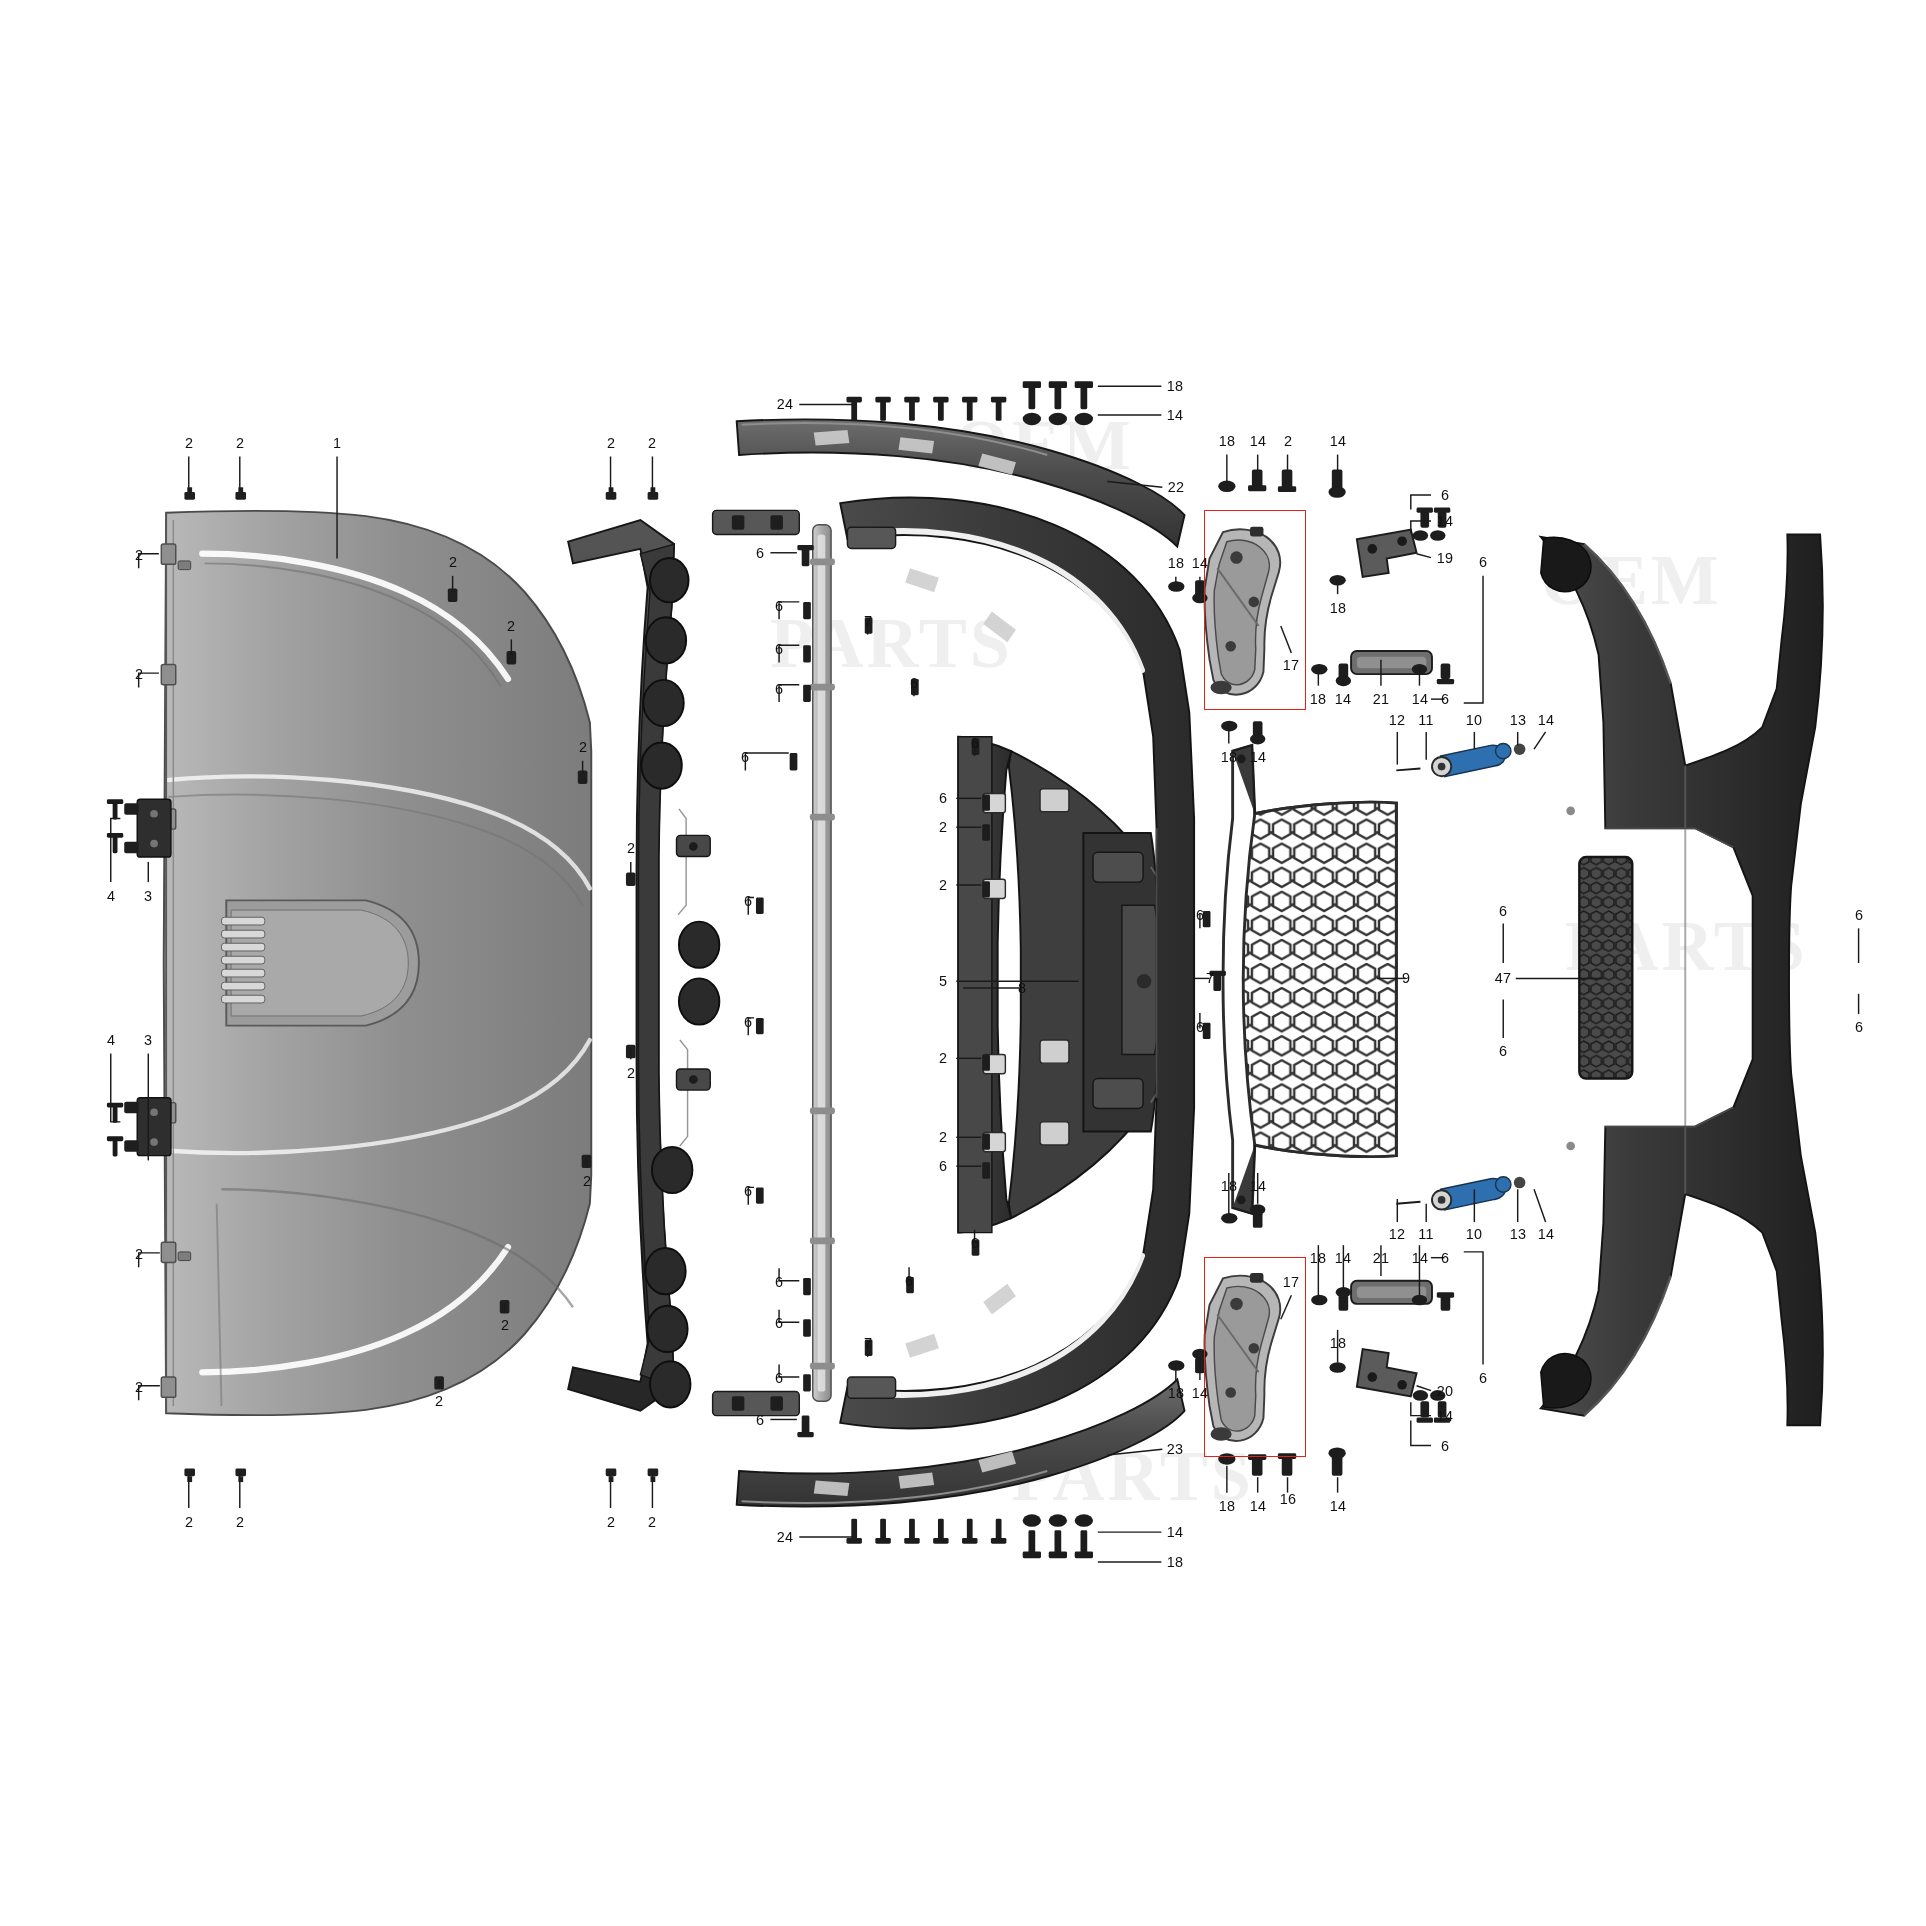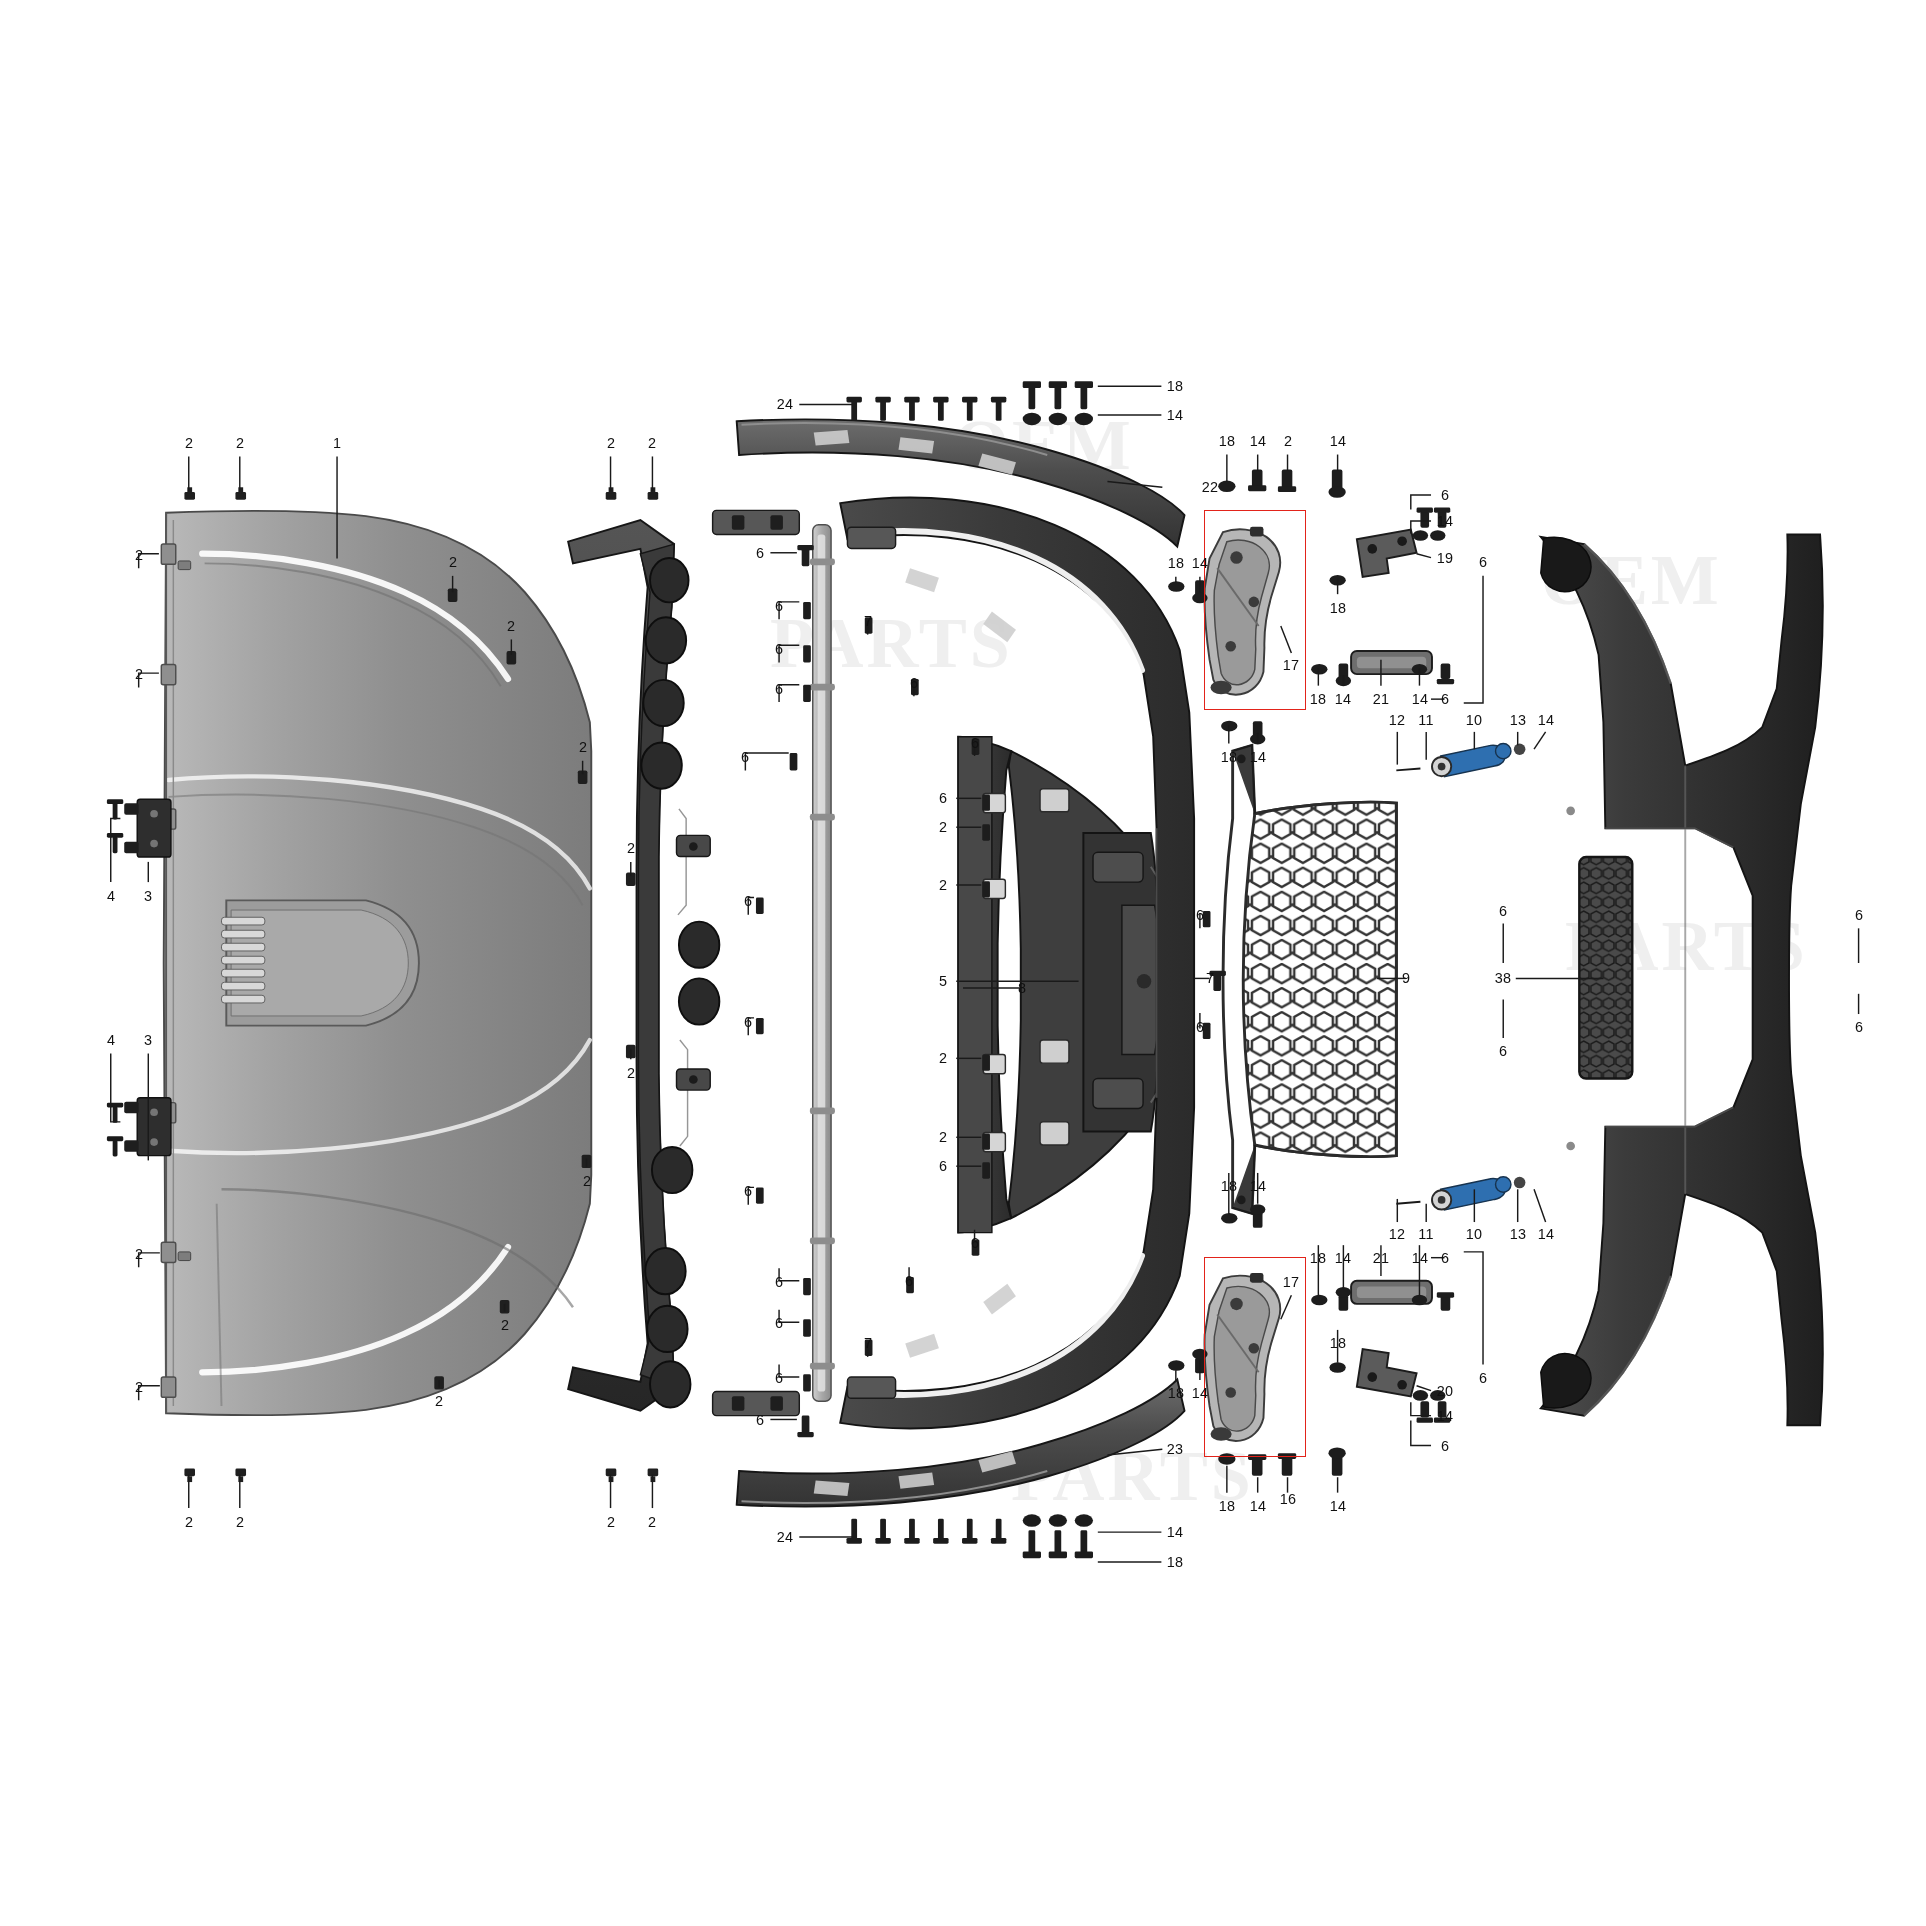--- a/index.html
+++ b/index.html
@@ -777,21 +777,21 @@
       <div class="callout" style="left: 439px; top: 1401px;">2</div>
       <div class="callout" style="left: 189px; top: 1522px;">2</div>
       <div class="callout" style="left: 240px; top: 1522px;">2</div>
       <div class="callout" style="left: 611px; top: 443px;">2</div>
       <div class="callout" style="left: 652px; top: 443px;">2</div>
       <div class="callout" style="left: 611px; top: 1522px;">2</div>
       <div class="callout" style="left: 652px; top: 1522px;">2</div>
       <div class="callout" style="left: 785px; top: 404px;">24</div>
       <div class="callout" style="left: 1175px; top: 386px;">18</div>
       <div class="callout" style="left: 1175px; top: 415px;">14</div>
-      <div class="callout" style="left: 1210px; top: 487px;">22</div>
+      <div class="callout" style="left: 1176px; top: 487px;">22</div>
       <div class="callout" style="left: 760px; top: 553px;">6</div>
       <div class="callout" style="left: 779px; top: 606px;">6</div>
       <div class="callout" style="left: 779px; top: 649px;">6</div>
       <div class="callout" style="left: 779px; top: 689px;">6</div>
       <div class="callout" style="left: 745px; top: 757px;">6</div>
       <div class="callout" style="left: 868px; top: 621px;">7</div>
       <div class="callout" style="left: 914px; top: 683px;">6</div>
       <div class="callout" style="left: 975px; top: 743px;">6</div>
       <div class="callout" style="left: 1022px; top: 988px;">8</div>
       <div class="callout" style="left: 748px; top: 901px;">6</div>
@@ -837,21 +837,21 @@
       <div class="callout" style="left: 1445px; top: 699px;">6</div>
       <div class="callout" style="left: 1229px; top: 757px;">18</div>
       <div class="callout" style="left: 1258px; top: 757px;">14</div>
       <div class="callout" style="left: 1397px; top: 720px;">12</div>
       <div class="callout" style="left: 1426px; top: 720px;">11</div>
       <div class="callout" style="left: 1474px; top: 720px;">10</div>
       <div class="callout" style="left: 1518px; top: 720px;">13</div>
       <div class="callout" style="left: 1546px; top: 720px;">14</div>
       <div class="callout" style="left: 1503px; top: 911px;">6</div>
       <div class="callout" style="left: 1406px; top: 978px;">9</div>
-      <div class="callout" style="left: 1503px; top: 978px;">38</div>
+      <div class="callout" style="left: 1503px; top: 978px;">47</div>
       <div class="callout" style="left: 1503px; top: 1051px;">6</div>
       <div class="callout" style="left: 1859px; top: 915px;">6</div>
       <div class="callout" style="left: 1859px; top: 1027px;">6</div>
       <div class="callout" style="left: 1229px; top: 1186px;">18</div>
       <div class="callout" style="left: 1258px; top: 1186px;">14</div>
       <div class="callout" style="left: 1397px; top: 1234px;">12</div>
       <div class="callout" style="left: 1426px; top: 1234px;">11</div>
       <div class="callout" style="left: 1474px; top: 1234px;">10</div>
       <div class="callout" style="left: 1518px; top: 1234px;">13</div>
       <div class="callout" style="left: 1546px; top: 1234px;">14</div>

